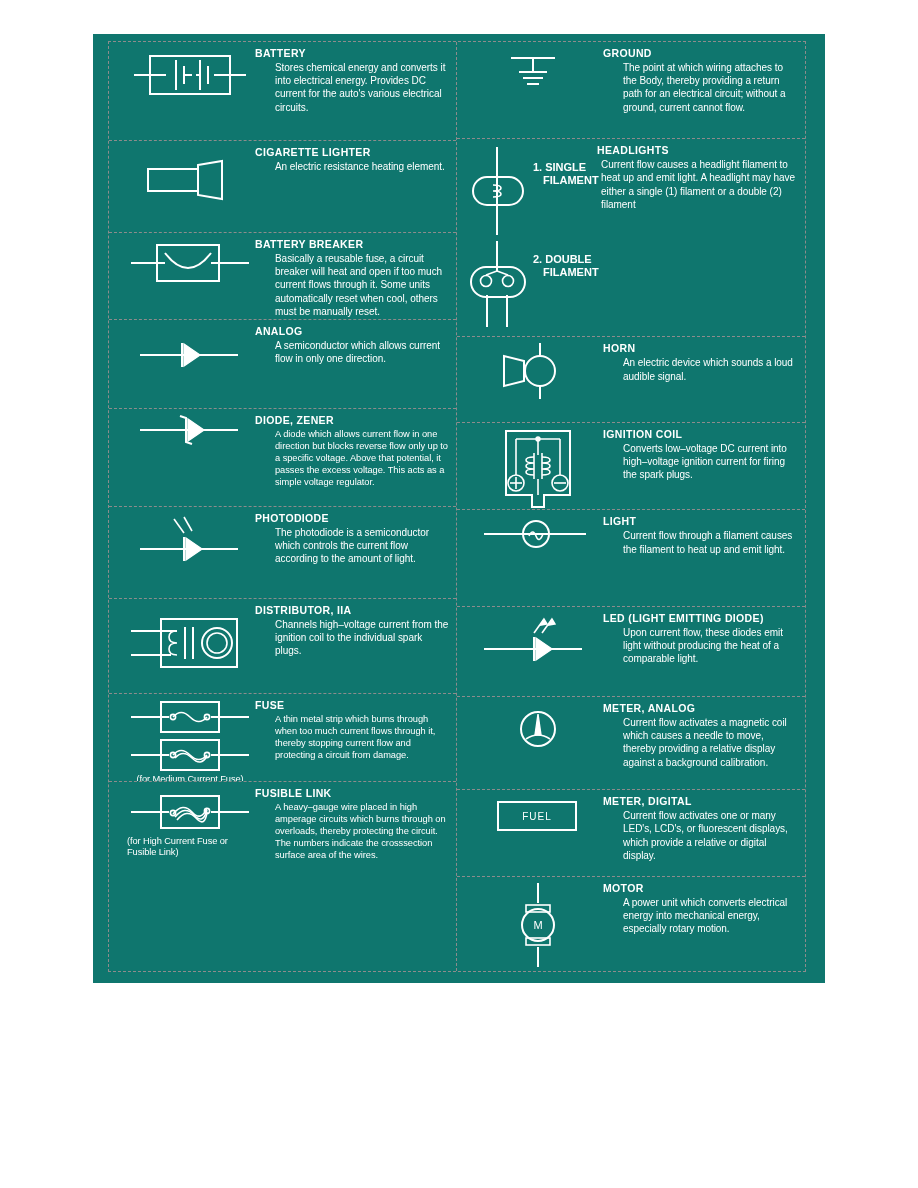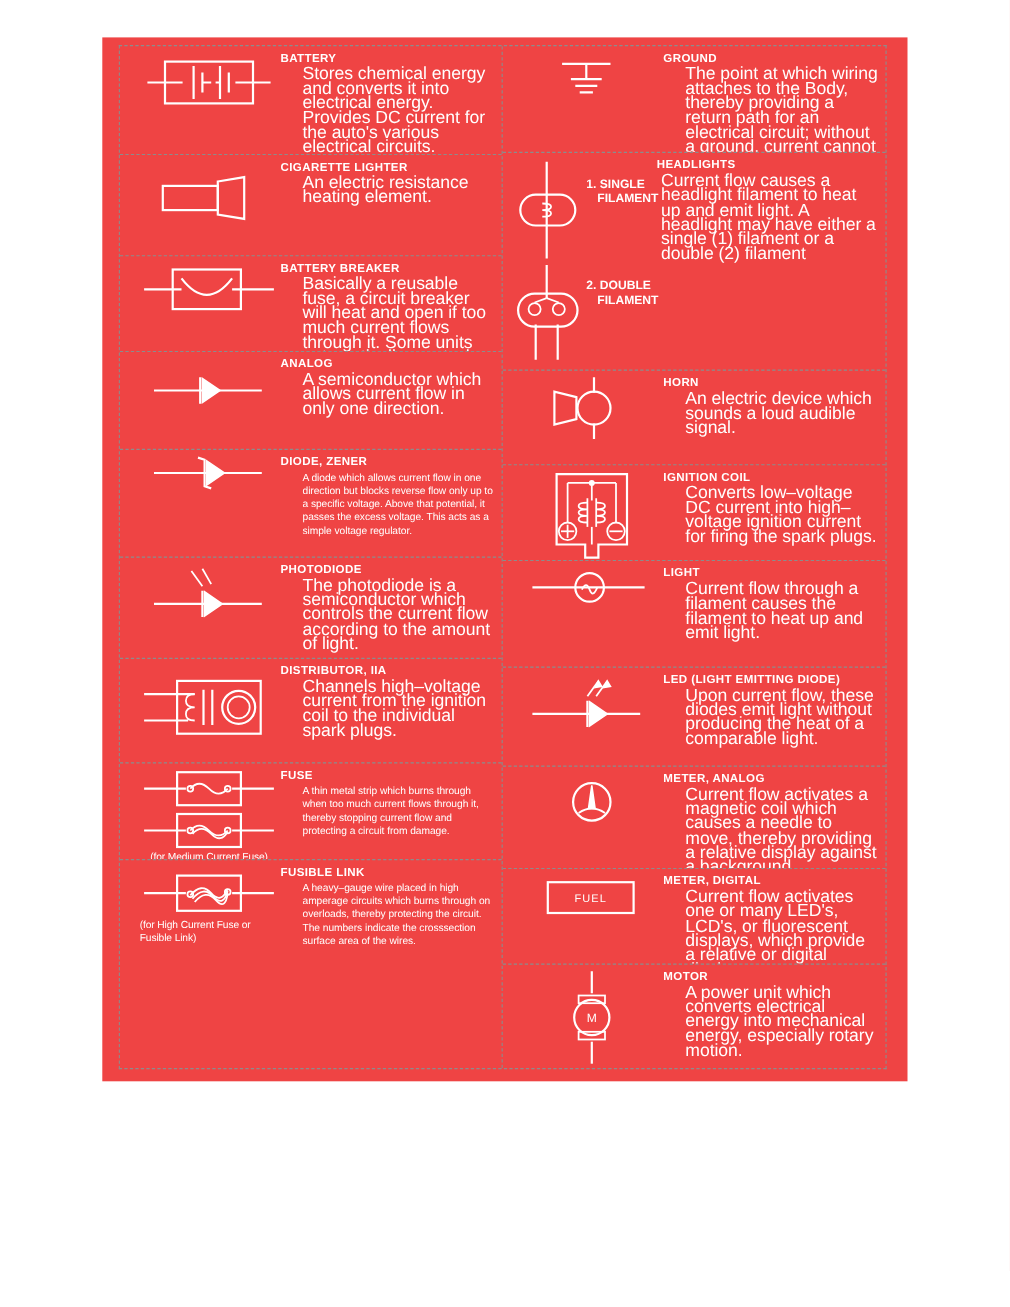--- a/index.html
+++ b/index.html
@@ -14,21 +14,21 @@
     overflow: hidden;
   }
 
   
   #panel {
     position: absolute;
     left: 93px;
     top: 34px;
     width: 732px;
     height: 949px;
-    background: #ef4444;
+    background: #0f766e;
     color: #ffffff;
     box-sizing: border-box;
   }
 
   
   #frame {
     position: absolute;
     left: 15px;
     top: 7px;
     right: 19px;
@@ -80,21 +80,21 @@
   }
   .title {
     font-size: 10.5px;
     font-weight: bold;
     letter-spacing: .35px;
     line-height: 13px;
     margin-bottom: 1px;
     white-space: nowrap;
   }
   .desc {
-    font-size: 16px;
+    font-size: 10px;
     line-height: 13.2px;
     padding-left: 20px;
     letter-spacing: -.05px;
   }
   .desc.small { font-size: 9.3px; line-height: 12.1px; }
 
   .caption {
     font-size: 9.3px;
     line-height: 11px;
     margin-top: 2px;

